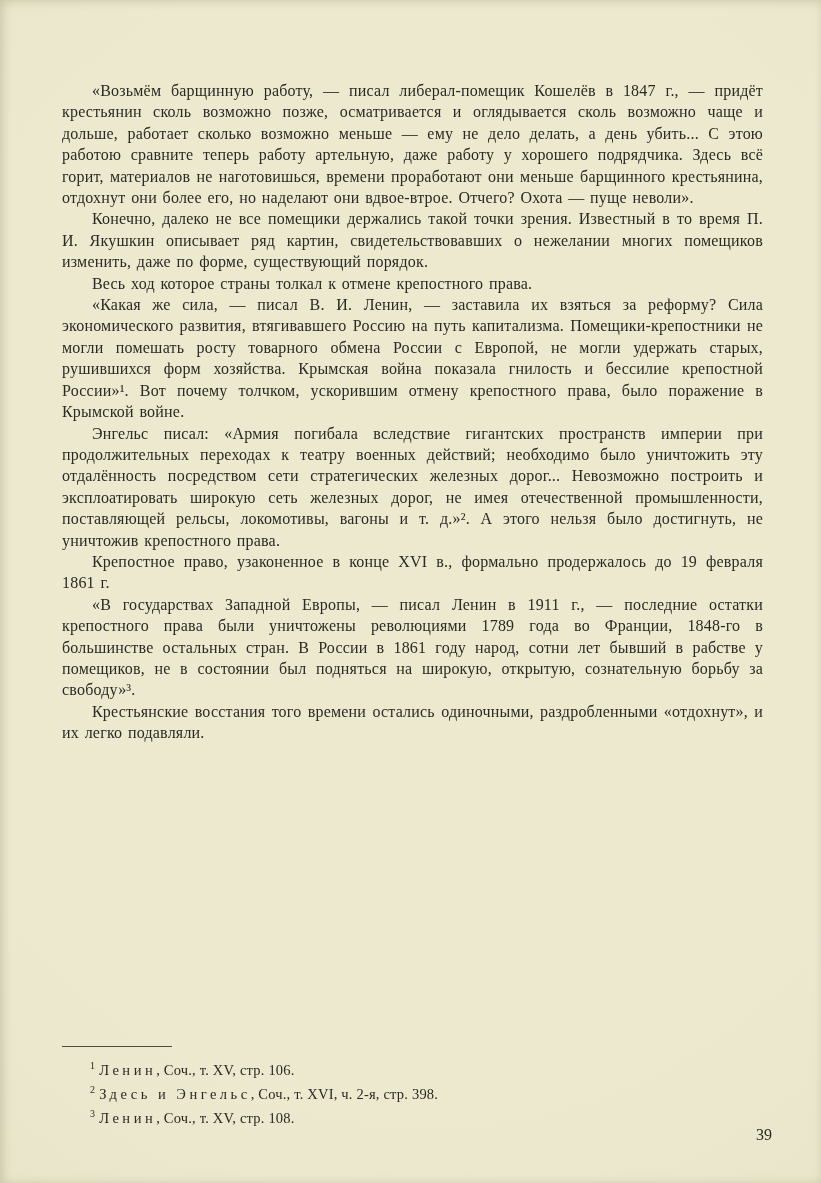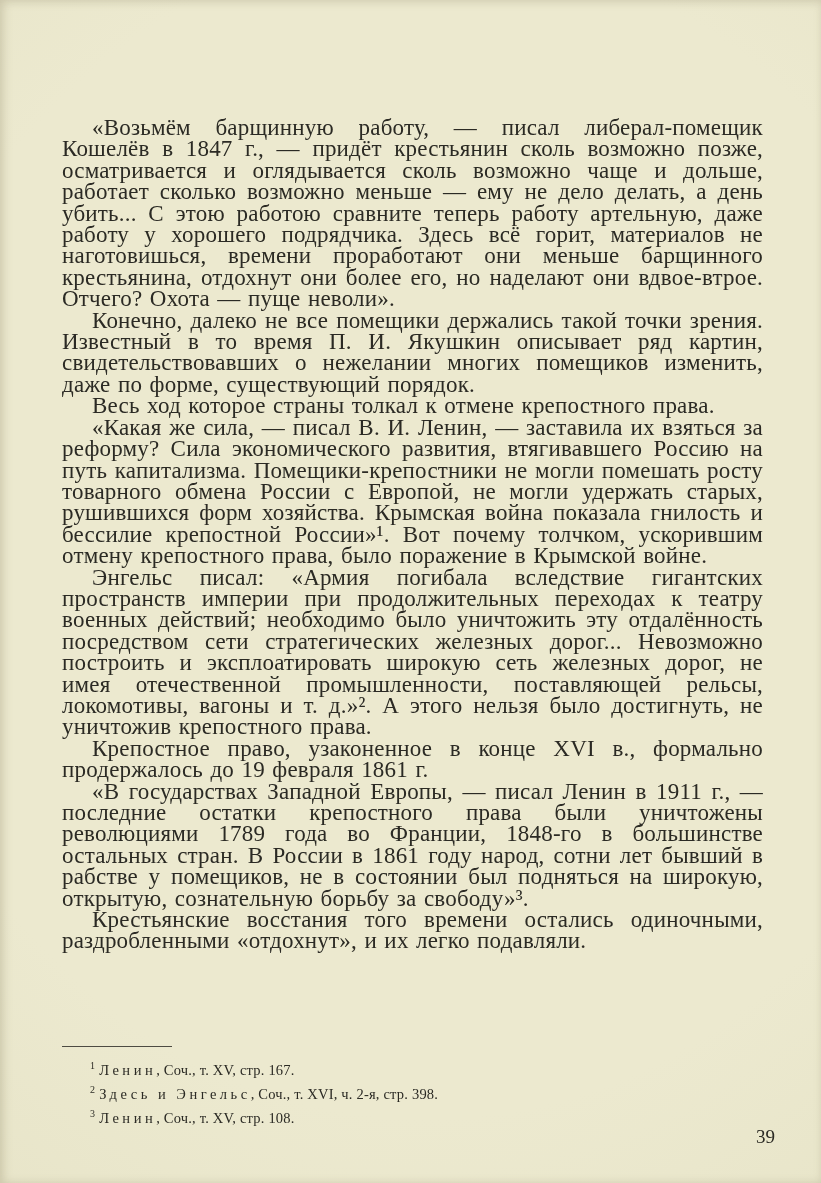--- a/index.html
+++ b/index.html
@@ -17,26 +17,25 @@
     background:
       radial-gradient(ellipse 120% 90% at 52% 45%, #ece9cf 55%, #e7e4c8 80%, #e0ddc0 100%);
     box-shadow: inset 4px 0 10px rgba(120,110,80,0.18), inset 0 3px 8px rgba(120,110,80,0.10);
     color: #2b2a24;
   }
   .text-block {
     position: absolute;
     left: 62px;
     top: 80px;
     width: 701px;
-    font-size: 23px;
+    font-size: 16px;
     line-height: 21.4px;
     text-align: justify;
     word-spacing: 1.5px;
     letter-spacing: 0.2px;
-    margin-top: 37px;
   }
   .text-block p {
     margin: 0;
     text-indent: 30px;
   }
   .footnote-block {
     position: absolute;
     left: 62px;
     top: 1046px;
     width: 701px;
@@ -58,21 +57,21 @@
     font-size: 10px;
     margin-right: 4px;
   }
   .footnote .spaced {
     letter-spacing: 3.5px;
   }
   .page-number {
     position: absolute;
     left: 756px;
     top: 1126px;
-    font-size: 19px;
+    font-size: 16px;
     color: #2b2a24;
   }
 </style>
 </head>
 <body>
 
 <div class="page">
 
   <div class="text-block">
     <p>«Возьмём барщинную работу, — писал либерал-помещик Кошелёв в 1847 г., — придёт крестьянин сколь возможно позже, осматривается и оглядывается сколь возможно чаще и дольше, работает сколько возможно меньше — ему не дело делать, а день убить... С этою работою сравните теперь работу артельную, даже работу у хорошего подрядчика. Здесь всё горит, материалов не наготовишься, времени проработают они меньше барщинного крестьянина, отдохнут они более его, но наделают они вдвое-втрое. Отчего? Охота — пуще неволи».</p>
@@ -82,21 +81,21 @@
     <p>Энгельс писал: «Армия погибала вследствие гигантских пространств империи при продолжительных переходах к театру военных действий; необходимо было уничтожить эту отдалённость посредством сети стратегических железных дорог... Невозможно построить и эксплоатировать широкую сеть железных дорог, не имея отечественной промышленности, поставляющей рельсы, локомотивы, вагоны и т. д.»². А этого нельзя было достигнуть, не уничтожив крепостного права.</p>
     <p>Крепостное право, узаконенное в конце XVI в., формально продержалось до 19 февраля 1861 г.</p>
     <p>«В государствах Западной Европы, — писал Ленин в 1911 г., — последние остатки крепостного права были уничтожены революциями 1789 года во Франции, 1848-го в большинстве остальных стран. В России в 1861 году народ, сотни лет бывший в рабстве у помещиков, не в состоянии был подняться на широкую, открытую, сознательную борьбу за свободу»³.</p>
     <p>Крестьянские восстания того времени остались одиночными, раздробленными «отдохнут», и их легко подавляли.</p>
   </div>
 
   <div class="footnote-block">
     <div class="footnote-rule"></div>
 
     <div class="footnote">
-      <sup>1</sup><span class="spaced">Ленин</span><span>, Соч., т. XV, стр. 167.</span>
+      <sup>1</sup><span class="spaced">Ленин</span><span>, Соч., т. XV, стр. 106.</span>
     </div>
 
     <div class="footnote">
       <sup>2</sup><span class="spaced">Здесь и Энгельс</span><span>, Соч., т. XVI, ч. 2-я, стр. 398.</span>
     </div>
 
     <div class="footnote">
       <sup>3</sup><span class="spaced">Ленин</span><span>, Соч., т. XV, стр. 108.</span>
     </div>
   </div>

